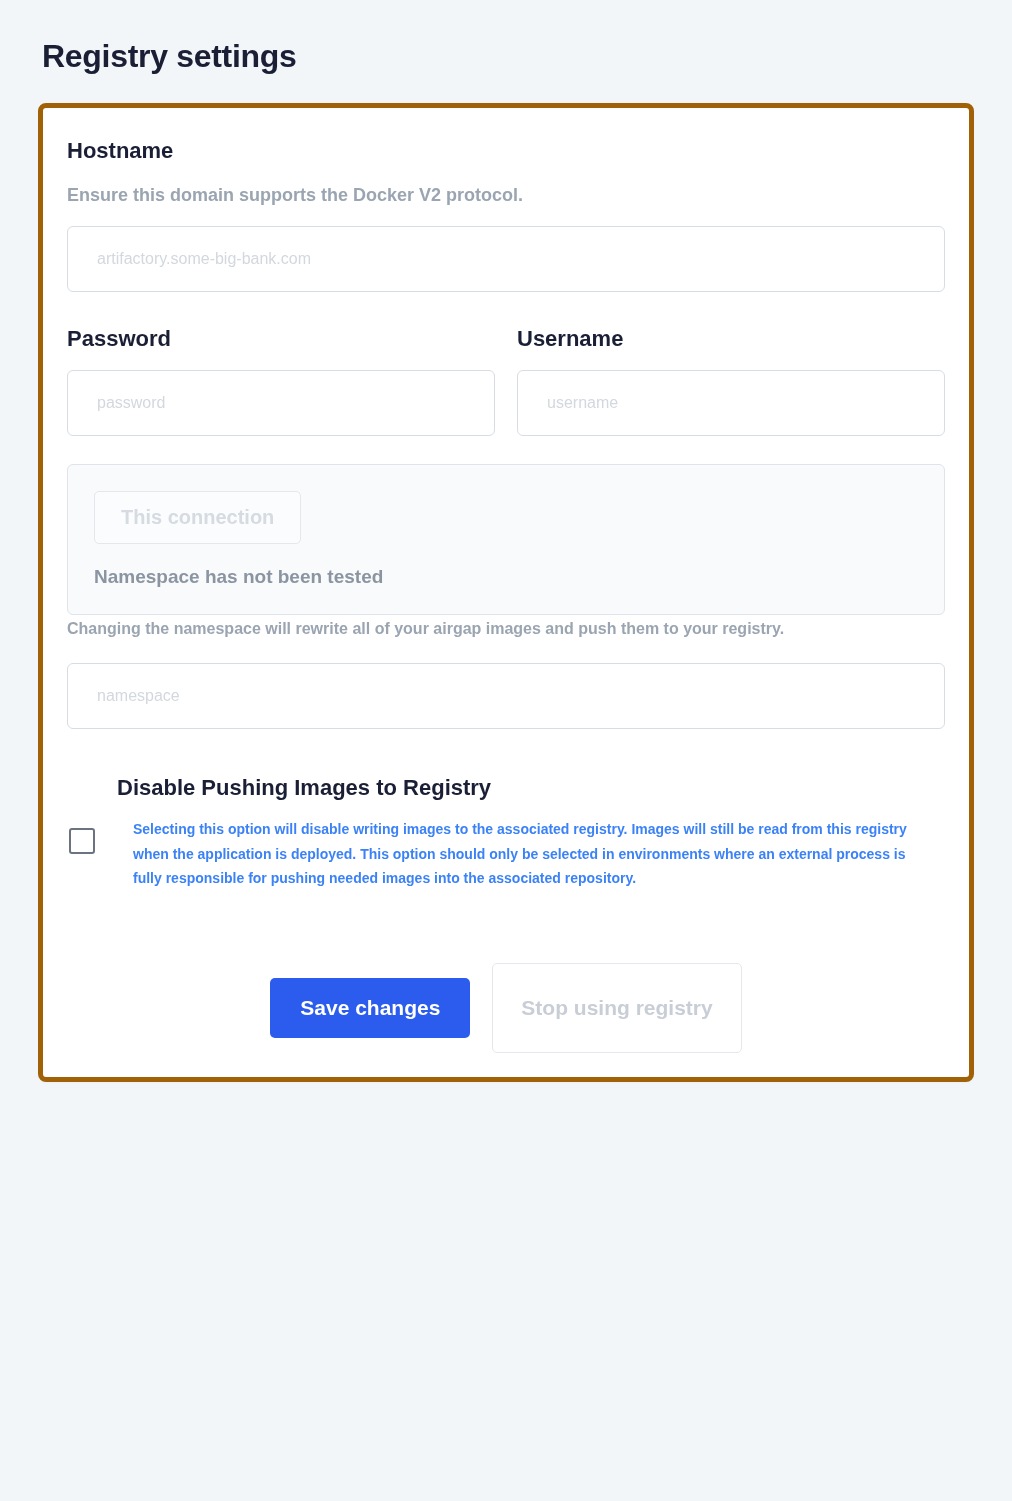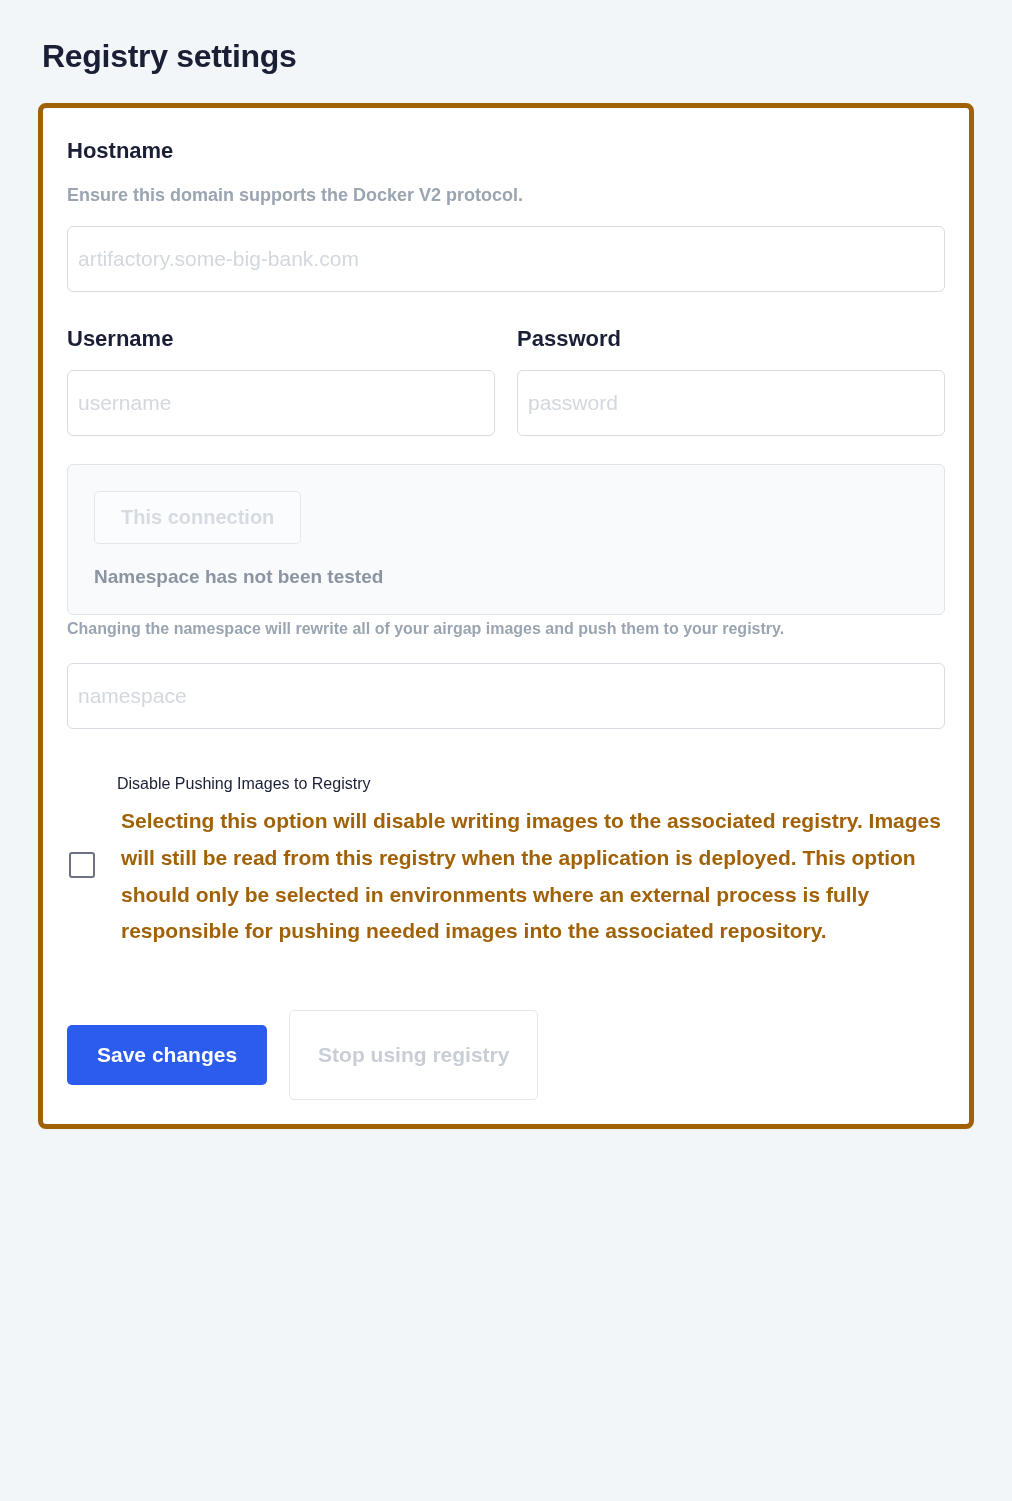--- a/index.html
+++ b/index.html
@@ -45,22 +45,22 @@
     font-weight: bold;
     margin: 0 0 18px 0;
     line-height: 1.45;
   }
   .text-input {
     display: block;
     width: 100%;
     height: 66px;
     border: 1px solid #d7dde3;
     border-radius: 6px;
-    padding: 0 10px;
-    font-size: 21px;
+    padding: 0 29px;
+    font-size: 16px;
     color: #3c4257;
     font-family: "Liberation Sans", sans-serif;
     background: #fff;
     outline: none;
   }
   .text-input::placeholder {
     color: #d3d8de;
   }
   .two-col {
     display: flex;
@@ -123,37 +123,38 @@
     width: 26px;
     height: 26px;
     border: 2px solid #6b7280;
     border-radius: 3px;
     background: #fff;
     flex: 0 0 auto;
     cursor: pointer;
   }
   .checkbox-texts { flex: 1 1 auto; }
   .cb-title {
-    font-size: 16px;
-    font-weight: normal;
+    font-size: 22px;
+    font-weight: bold;
     color: #1a1f36;
     margin: 0 0 10px 0;
   }
   .cb-desc {
-    font-size: 21px;
-    color: #a16207;
+    font-size: 14px;
+    color: #3b82f6;
     font-weight: bold;
     line-height: 1.75;
-    margin: 4px;
+    margin: 16px;
   }
   .actions {
     display: flex;
     gap: 22px;
     margin-top: 56px;
     align-items: center;
+    justify-content: center;
   }
   .primary-btn {
     background: #2b5ced;
     color: #ffffff;
     border: none;
     border-radius: 5px;
     font-size: 21px;
     font-weight: bold;
     padding: 18px 30px;
     font-family: "Liberation Sans", sans-serif;
@@ -179,26 +180,26 @@
   <h1 class="page-title">Registry settings</h1>
 
   <div class="card">
 
     <h2 class="section-title">Hostname</h2>
     <p class="helper">Ensure this domain supports the Docker V2 protocol.</p>
     <input class="text-input" type="text" placeholder="artifactory.some-big-bank.com" style="">
 
     <div class="two-col">
       <div class="col">
+        <h2 class="section-title">Password</h2>
+        <input class="text-input" type="password" placeholder="password" style="">
+      </div>
+      <div class="col">
         <h2 class="section-title">Username</h2>
         <input class="text-input" type="text" placeholder="username" style="">
-      </div>
-      <div class="col">
-        <h2 class="section-title">Password</h2>
-        <input class="text-input" type="password" placeholder="password" style="">
       </div>
     </div>
 
     <div class="test-box">
       <button class="ghost-btn">This connection</button>
       <div class="test-status">Namespace has not been tested</div>
     </div>
 
     <p class="ns-desc">Changing the namespace will rewrite all of your airgap images and push them to your registry.</p>
     <input class="text-input" type="text" placeholder="namespace" style="">

